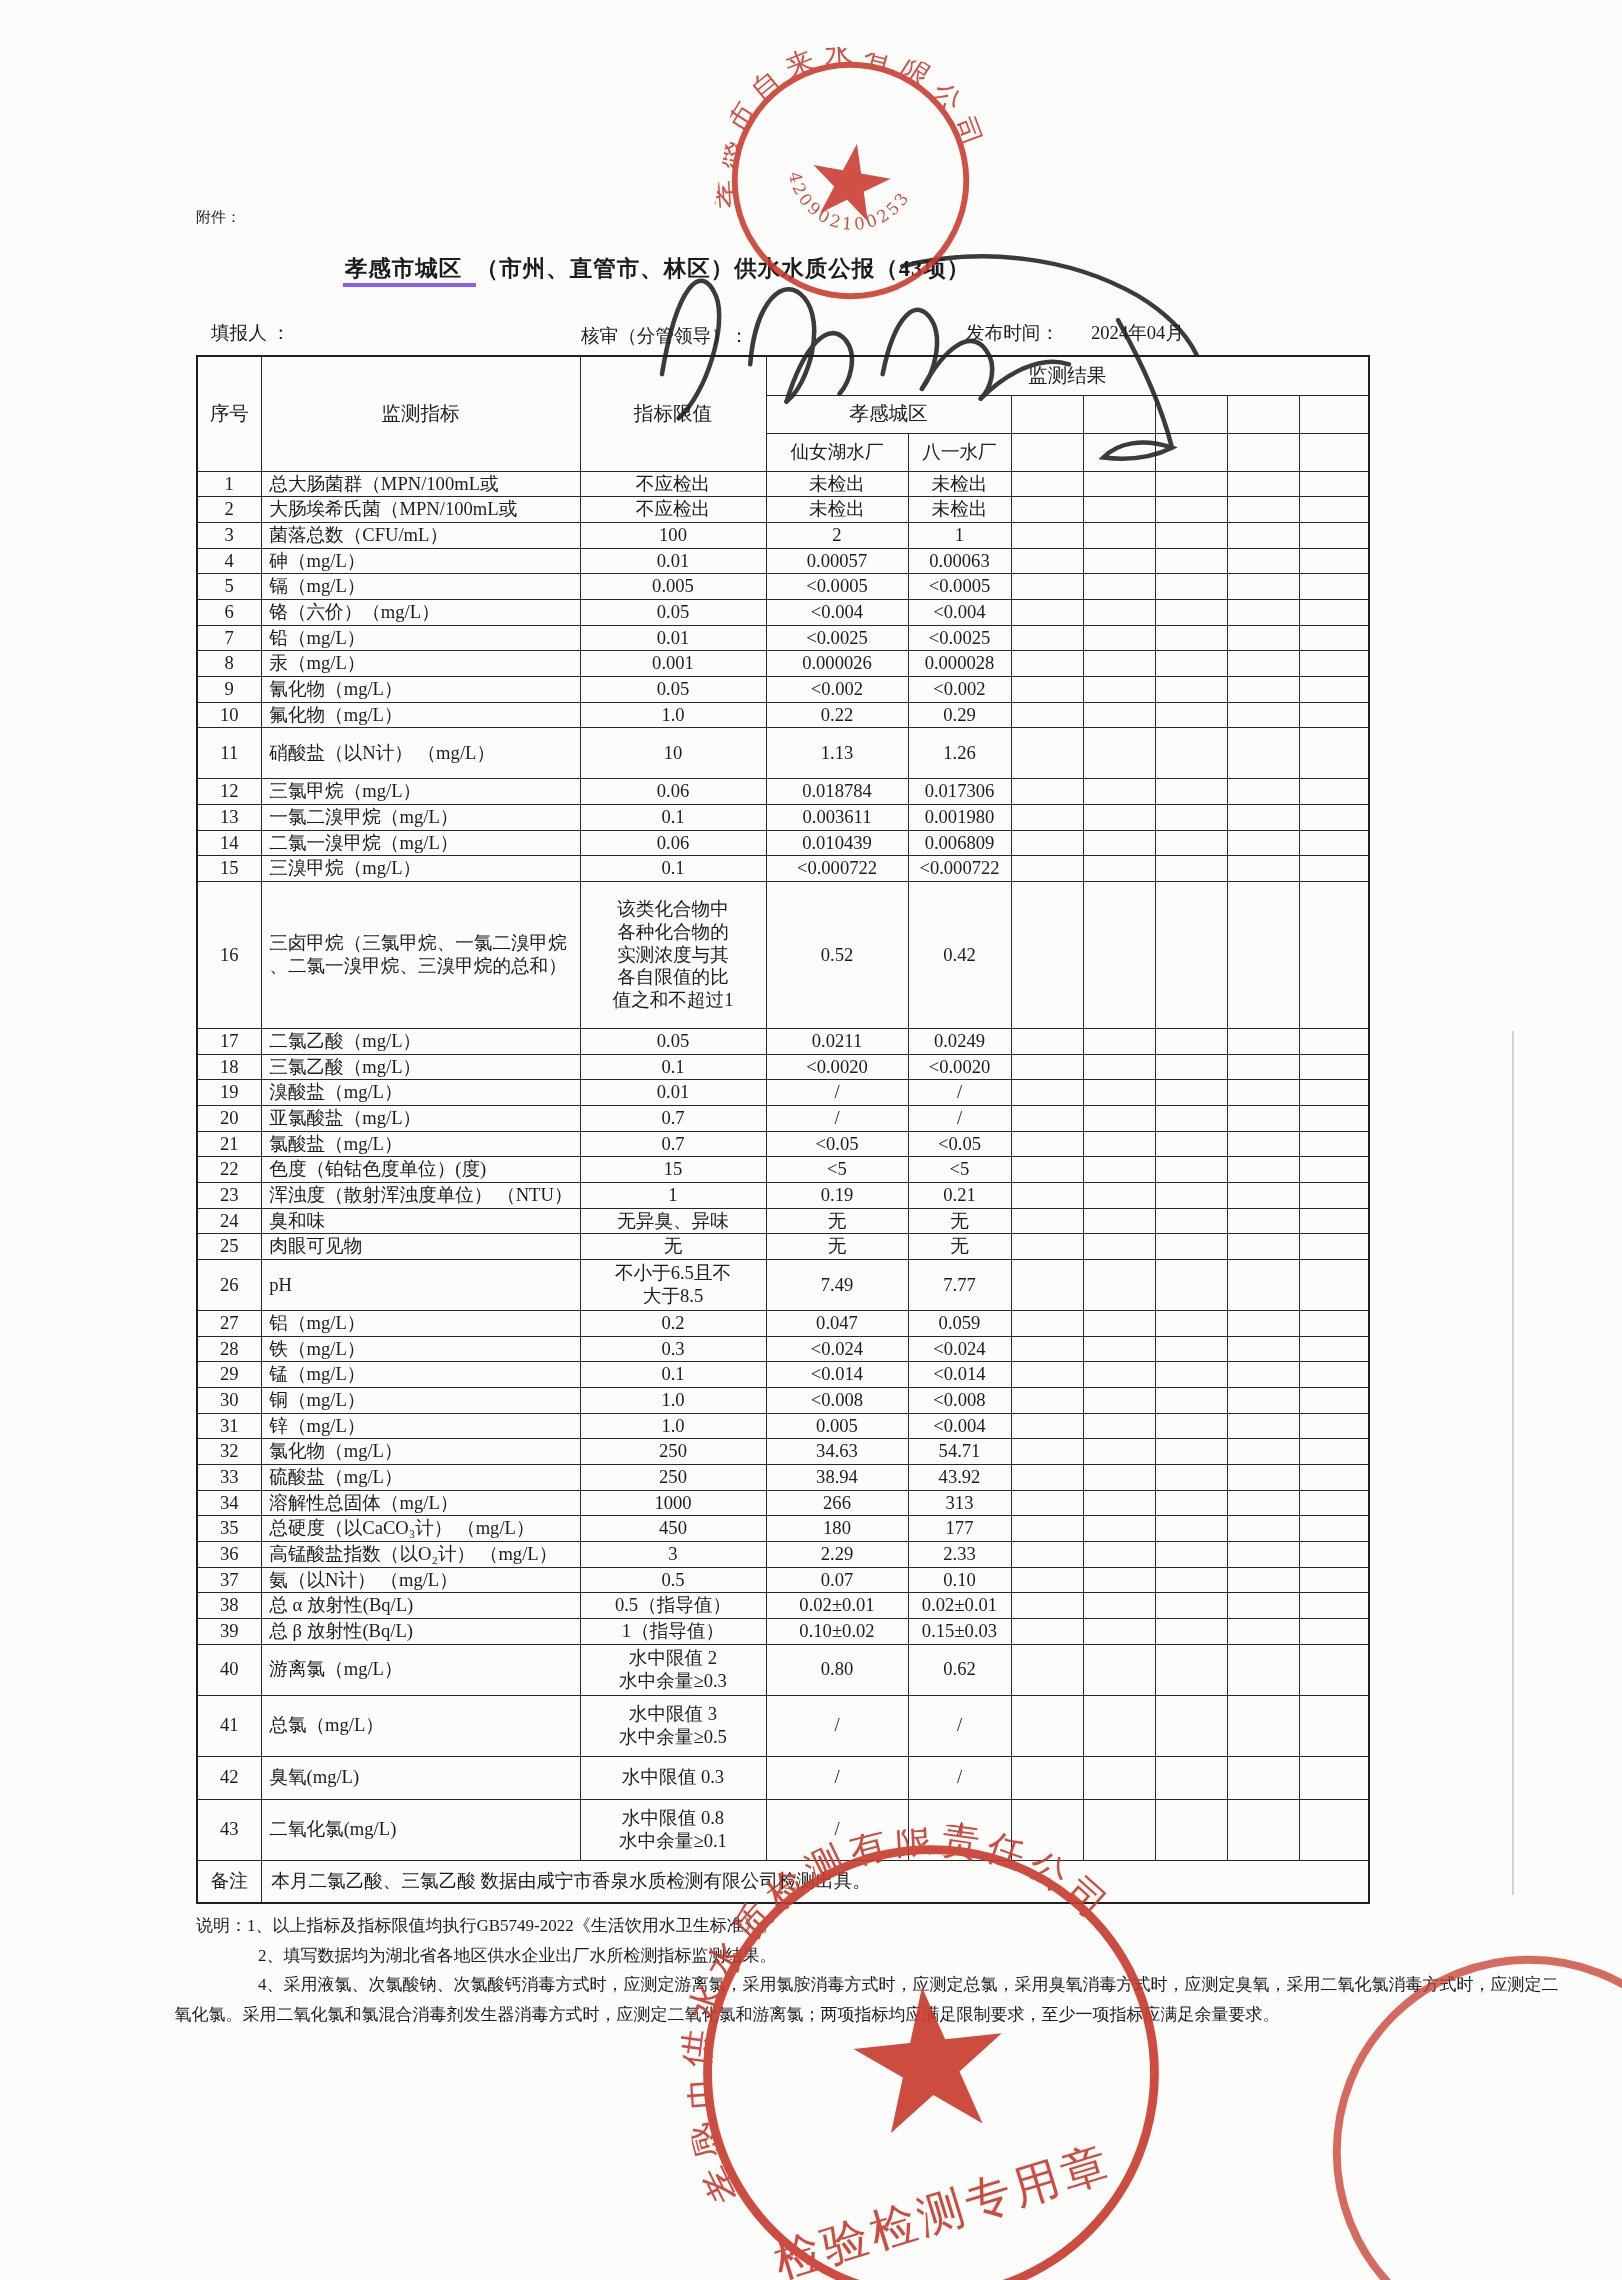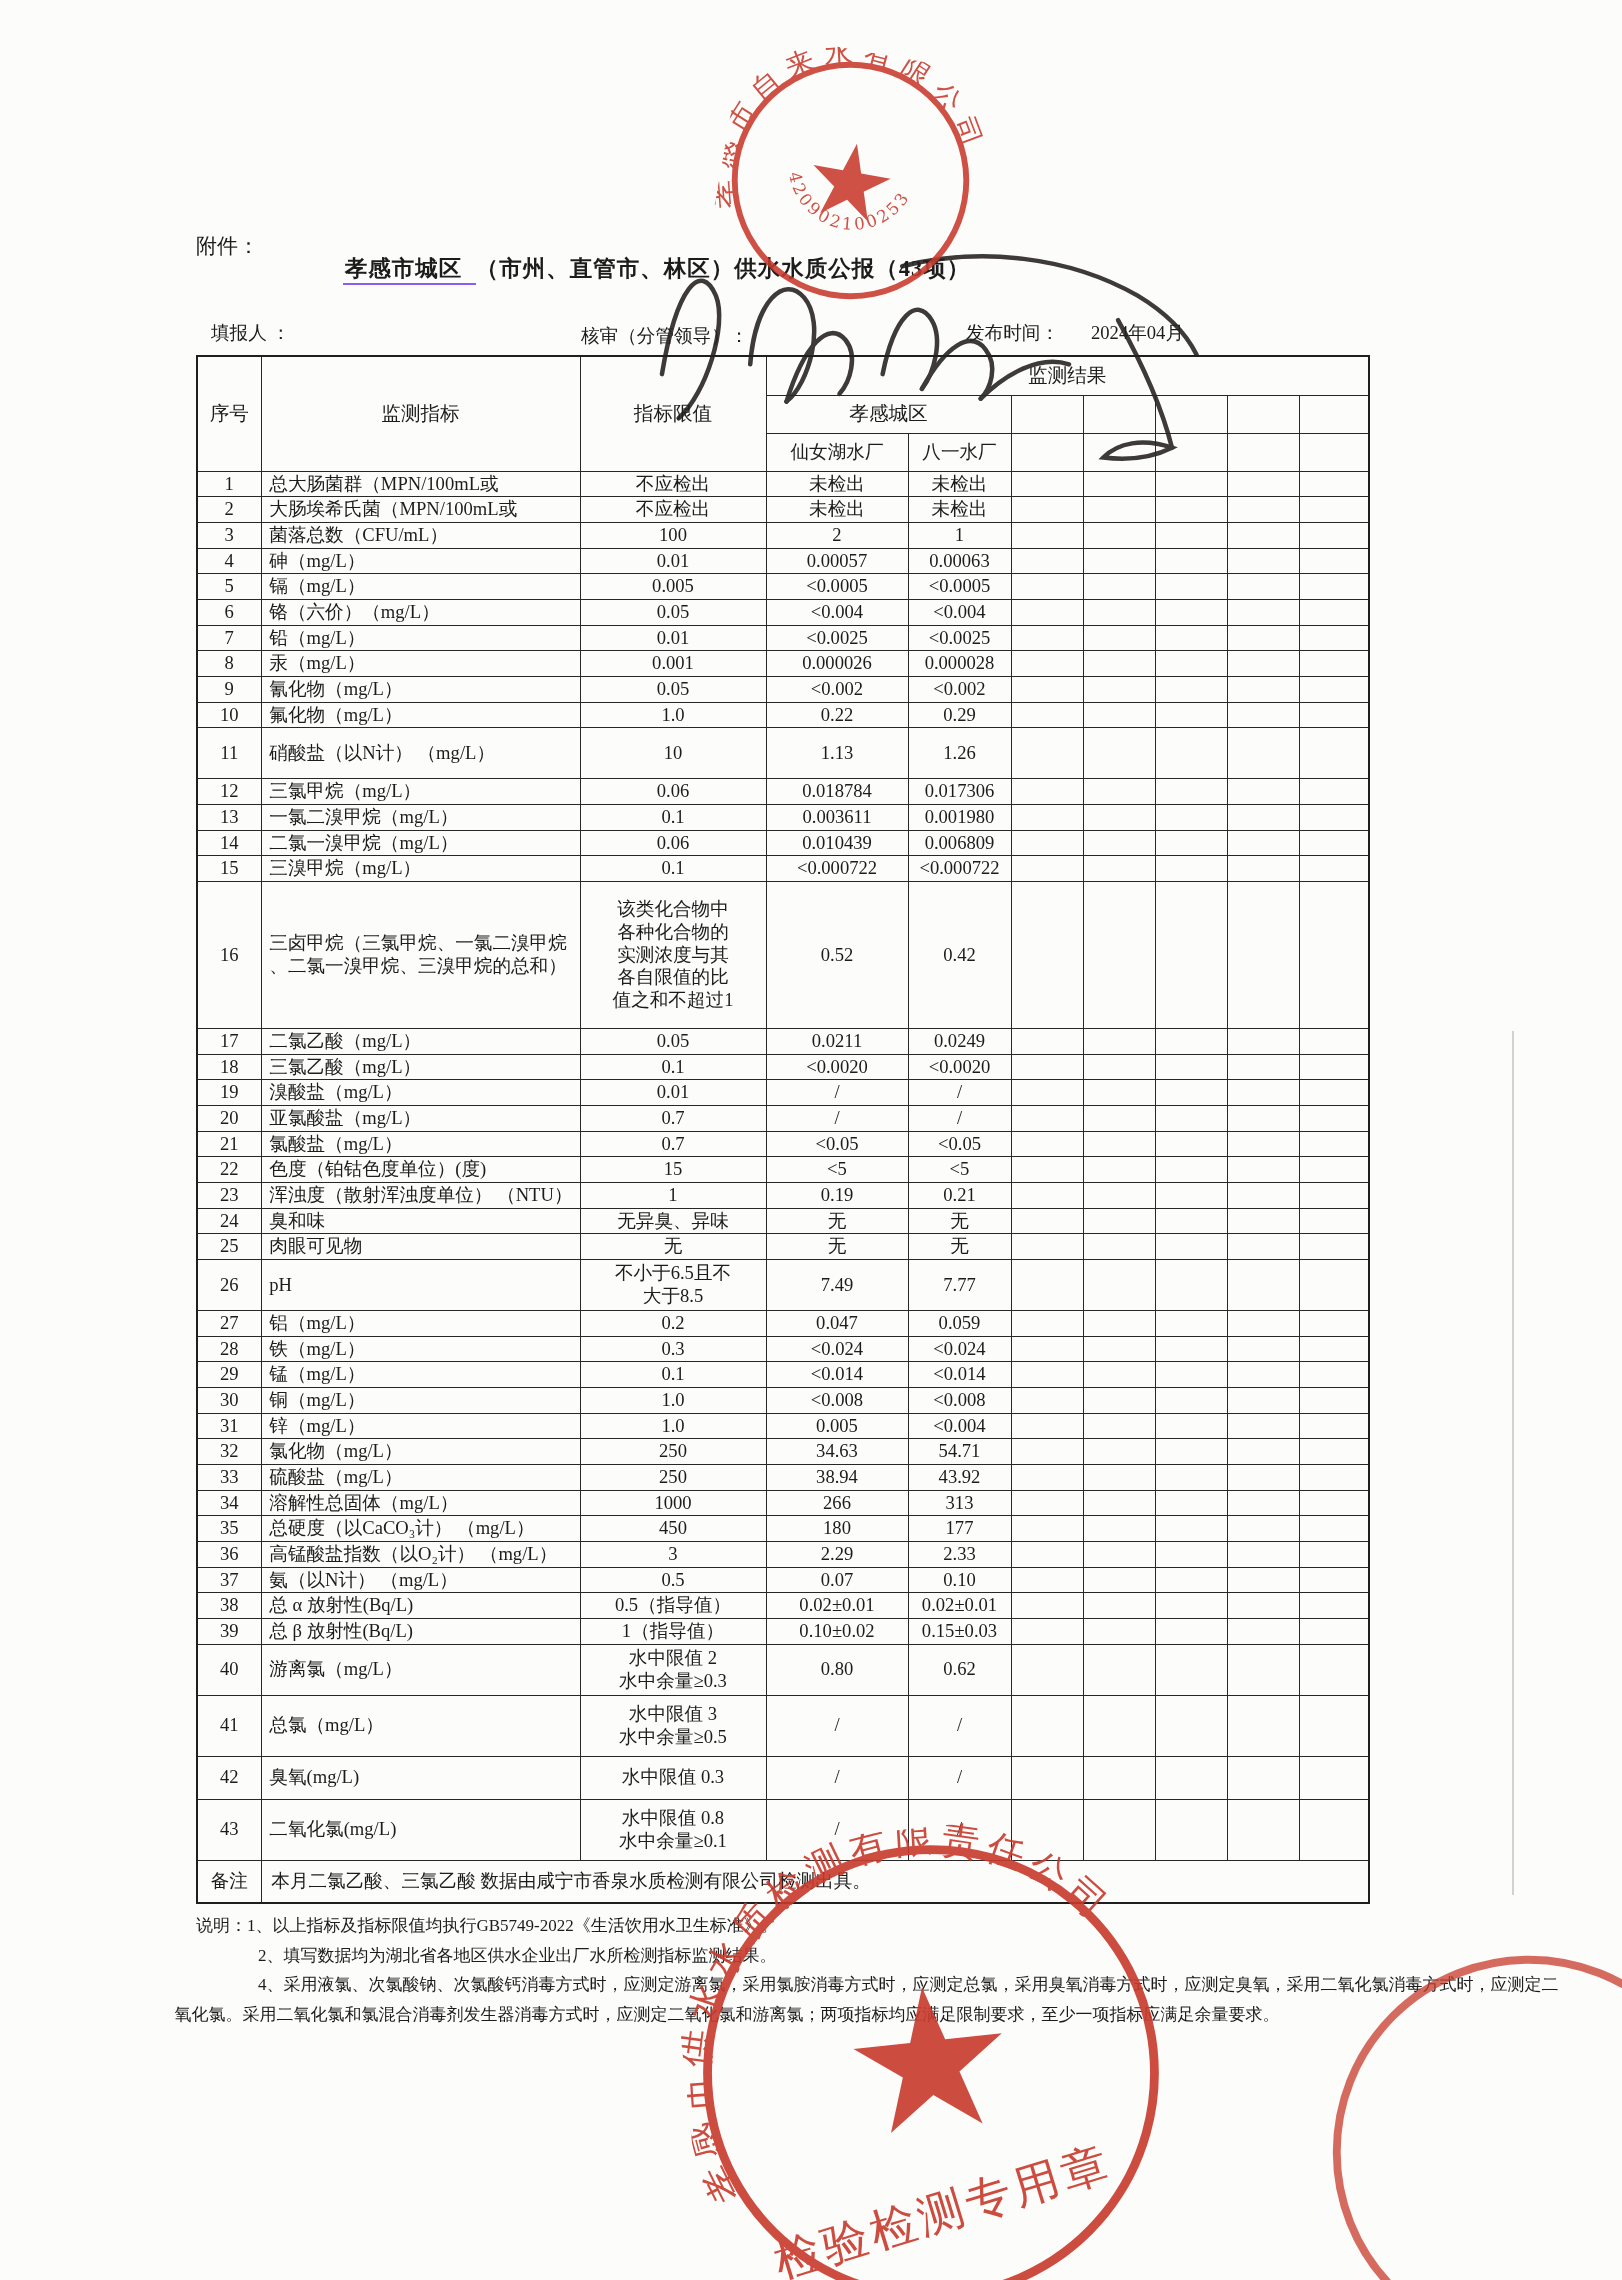--- a/index.html
+++ b/index.html
@@ -2,23 +2,23 @@
 <html><head>
 <meta charset="utf-8">
 <style>
   html,body{margin:0;padding:0;background:#e8e8e8;}
   #page{
     position:relative;width:1622px;height:2281px;background:#fcfcfb;
     font-family:"Liberation Serif","DejaVu Serif",serif;color:#1c1c1c;
     overflow:hidden;margin:0 auto;
   }
   .abs{position:absolute;}
-  #attachment{left:196px;top:232px;font-size:21px;}
+  #attachment{left:196px;top:208px;font-size:15px;}
   #title{left:235px;top:253px;width:843px;text-align:center;font-size:22.5px;font-weight:600;letter-spacing:1px;}
-  #title .u{border-bottom:2px solid #8b5cf6;padding:0 13.7px 2px 2px;}
+  #title .u{border-bottom:4px solid #8b5cf6;padding:0 13.7px 2px 2px;}
   .meta{font-size:18.6px;}
   #filler{left:211px;top:320px;}
   #reviewer{left:581px;top:323px;}
   #publish{left:966px;top:320px;}
   #publish .pv{margin-left:27.4px;}
 
   
   #tblwrap{left:196px;top:355px;}
   table{border-collapse:collapse;table-layout:fixed;width:1169px;}
   td,th{border:1.6px solid #272727;font-weight:normal;font-size:18.6px;

